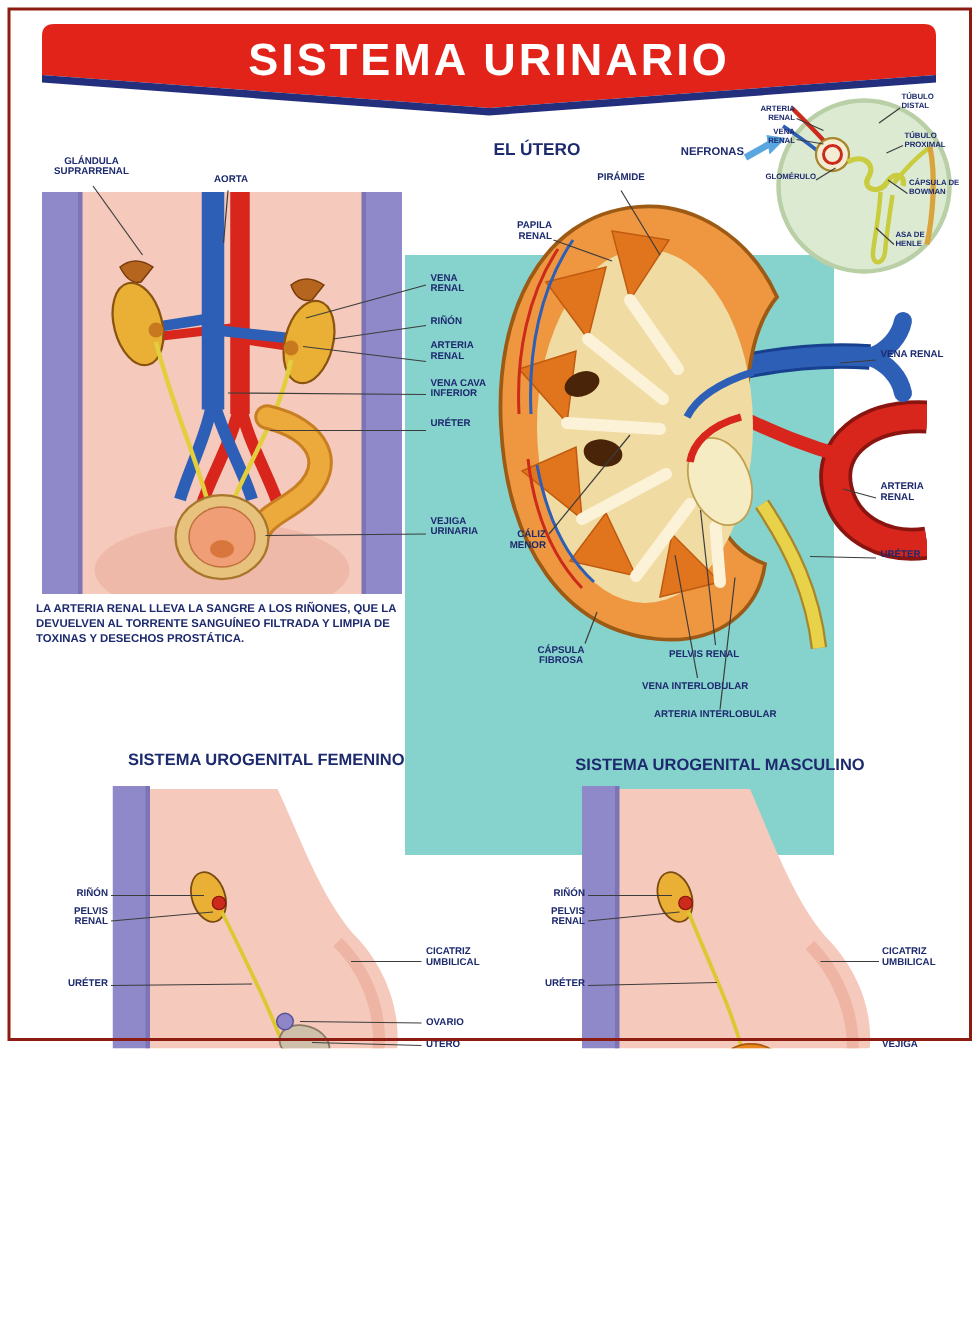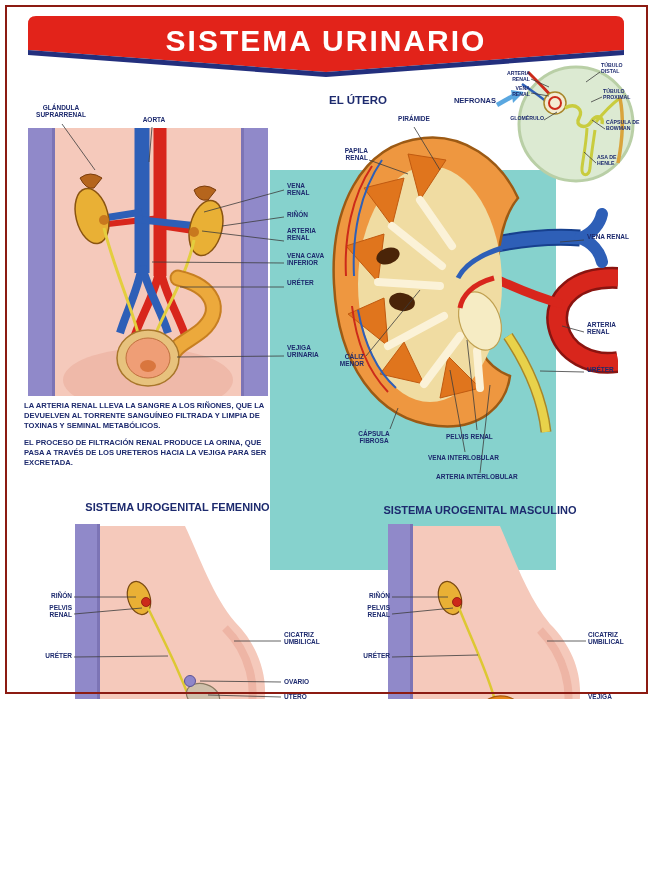--- a/index.html
+++ b/index.html
@@ -265,22 +265,21 @@
   <div class="lbl r" style="left:332px; top:147px; width:36px;">PAPILA RENAL</div>
   <div class="lbl" style="left:587px; top:233px; width:50px;">VENA RENAL</div>
   <div class="lbl" style="left:587px; top:321px; width:40px;">ARTERIA RENAL</div>
   <div class="lbl" style="left:587px; top:366px; width:40px;">URÉTER</div>
   <div class="lbl r" style="left:330px; top:353px; width:34px;">CÁLIZ MENOR</div>
   <div class="lbl c" style="left:350px; top:430px; width:48px;">CÁPSULA FIBROSA</div>
   <div class="lbl" style="left:446px; top:433px; width:64px;">PELVIS RENAL</div>
   <div class="lbl" style="left:428px; top:454px; width:92px;">VENA INTERLOBULAR</div>
   <div class="lbl" style="left:436px; top:473px; width:100px;">ARTERIA INTERLOBULAR</div>
 
-  <div class="para" style="top:401px;">LA ARTERIA RENAL LLEVA LA SANGRE A LOS RIÑONES, QUE LA DEVUELVEN AL TORRENTE SANGUÍNEO FILTRADA Y LIMPIA DE TOXINAS Y SEMINAL METABÓLICOS.</div>
-  <div class="para" style="top:438px;">EL PROCESO DE FILTRACIÓN RENAL PRODUCE LA ORINA, QUE PASA A TRAVÉS DE LOS URETEROS HACIA LA VEJIGA PARA SER EXCRETADA.</div>
+  <div class="para" style="top:401px;">LA ARTERIA RENAL LLEVA LA SANGRE A LOS RIÑONES, QUE LA DEVUELVEN AL TORRENTE SANGUÍNEO FILTRADA Y LIMPIA DE TOXINAS Y DESECHOS PROSTÁTICA.</div>
 
   <div class="lbl r" style="left:28px; top:592px; width:44px;">RIÑÓN</div>
   <div class="lbl r" style="left:34px; top:604px; width:38px;">PELVIS RENAL</div>
   <div class="lbl r" style="left:28px; top:652px; width:44px;">URÉTER</div>
   <div class="lbl r" style="left:22px; top:744px; width:50px;">URETRA FEMENINA</div>
   <div class="lbl" style="left:284px; top:631px; width:46px;">CICATRIZ UMBILICAL</div>
   <div class="lbl" style="left:284px; top:678px; width:40px;">OVARIO</div>
   <div class="lbl" style="left:284px; top:693px; width:40px;">ÚTERO</div>
   <div class="lbl" style="left:284px; top:712px; width:40px;">VAGINA</div>
   <div class="lbl" style="left:284px; top:725px; width:40px;">VEJIGA URINARIA</div>

